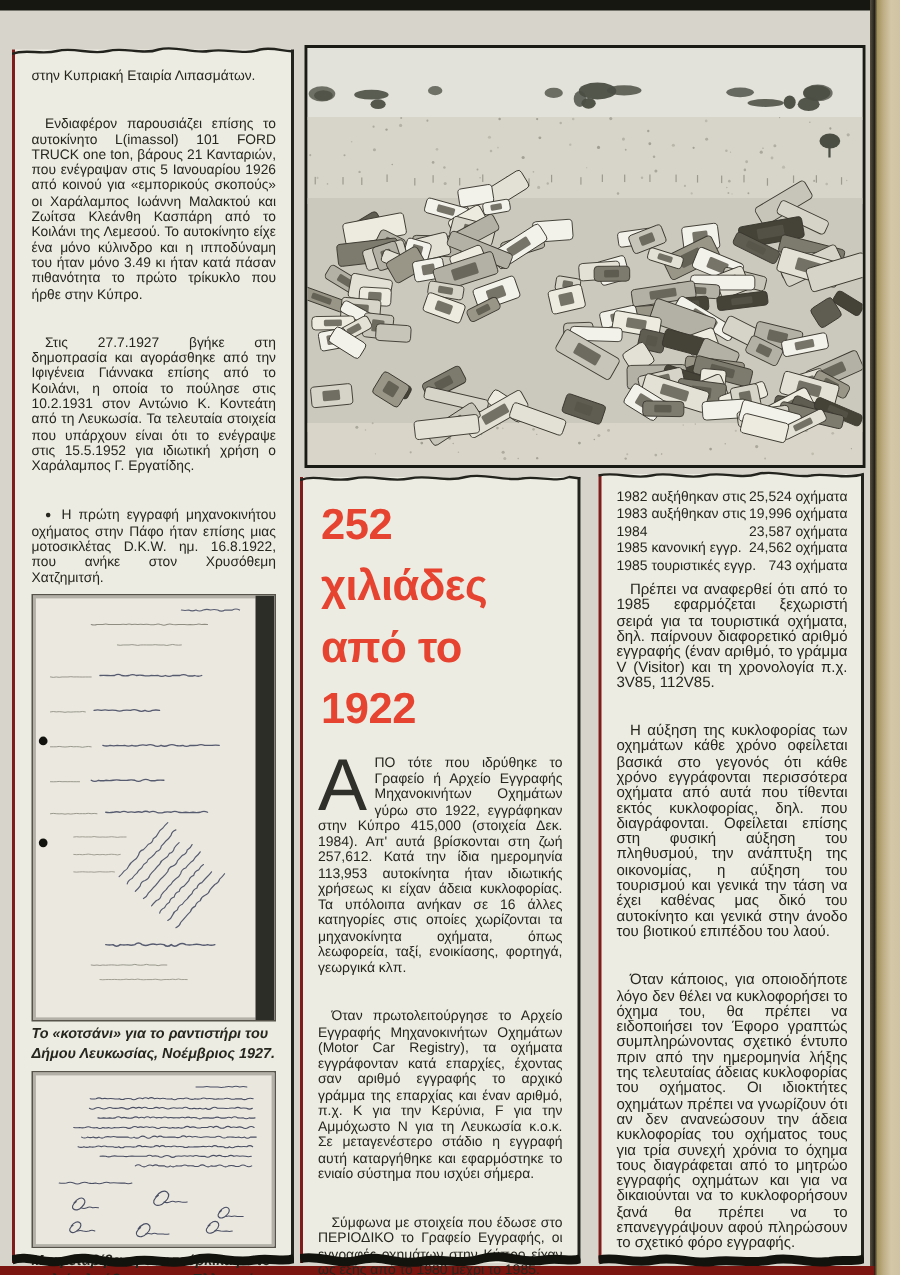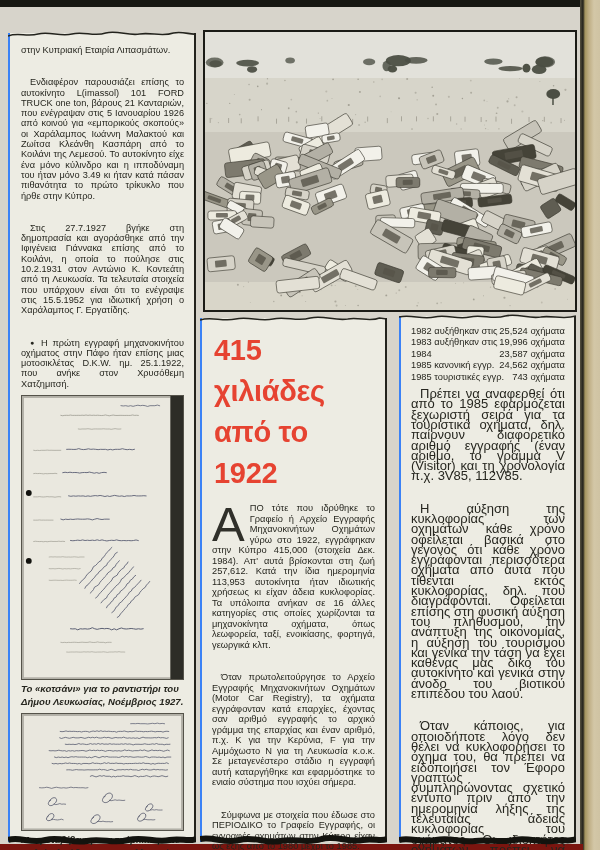--- a/index.html
+++ b/index.html
@@ -11,39 +11,39 @@
   }
   .topbar { position: absolute; left: 0; top: 0; width: 583px; height: 7px; background: #171712; }
   .page-edge {
     position: absolute; top: 0; right: 0; width: 20px; height: 850px;
     background: linear-gradient(90deg, #55503f 0px, #23211a 3px, #a4945e 5px, #bfae85 9px, #d3c7a7 14px, #cfc3a3 20px);
   }
   .footer-rule { position: absolute; left: 0; bottom: 0; width: 583px; height: 6px; background: #7a150f; }
 
   .box {
     position: absolute; background: #edece3;
-    border-left: 2px solid #3b82f6; border-right: 2px solid #23231d;
+    border-left: 2px solid #7f1d1d; border-right: 2px solid #23231d;
   }
   #left-box  { left: 8px;   top: 33px;  width: 188px; height: 809px; padding: 12px 10px 0 11px; }
   #mid-box   { left: 200px; top: 318px; width: 187px; height: 524px; padding: 10px 10px 0 10px; }
   #right-box { left: 399px; top: 316px; width: 177px; height: 526px; padding: 10px 9px 0 10px; }
 
   .torn-top { position: absolute; top: -4px; left: -2px; width: calc(100% + 4px); height: 10px; }
   .torn-bot { position: absolute; bottom: -5px; left: -2px; width: calc(100% + 4px); height: 14px; }
 
   .photo-frame {
     position: absolute; left: 203px; top: 30px; width: 374px; height: 282px;
     border: 2px solid #1b1b16; background: #dddbd2;
   }
   .photo-frame svg { display: block; width: 100%; height: 100%; }
 
   p { margin: 0; }
   .bt { font-size: 9.2px; line-height: 10.3px; text-align: justify; }
   #mid-box .bt { font-size: 9.3px; line-height: 10.5px; }
-  #right-box .bt { font-size: 13px; line-height: 10.3px; }
+  #right-box .bt { font-size: 10px; line-height: 10.3px; }
   .indent { text-indent: 9px; }
   .sp { margin-top: 22px; }
   .blt { font-size: 7px; vertical-align: 1px; }
 
   .cap { font-size: 9.6px; font-weight: bold; font-style: italic; line-height: 12.4px; margin: 3px 0 5px; }
   .doc { margin: 3px 0 2px; border: 1px solid #55534a; }
   .doc svg { display: block; width: 100%; }
 
   .headline { color: #e64331; font-weight: bold; font-size: 29px; line-height: 41px; letter-spacing: -0.3px; margin: 2px 0 9px 2px; }
   .hl { display: block; }
@@ -685,21 +685,21 @@
 </div>
 
 <div class="box" id="left-box">
   <svg class="torn-top" viewBox="0 0 200 10" preserveAspectRatio="none">
       <path d="M0,7 C10,3 20,8 32,5 C44,2 56,8 68,5 C80,2 92,8 104,4 C116,1 128,7 140,5 C152,3 164,8 176,4 C186,2 194,6 200,5" fill="none" stroke="#23231d" stroke-width="1.6"></path>
     </svg>
 
   <p class="bt">στην Κυπριακή Εταιρία Λιπασμάτων.</p>
   <p class="bt indent sp">Ενδιαφέρον παρουσιάζει επίσης το αυτοκίνητο L(imassol) 101 FORD TRUCK one ton, βάρους 21 Κανταριών, που ενέγραψαν στις 5 Ιανουαρίου 1926 από κοινού για «εμπορικούς σκοπούς» οι Χαράλαμπος Ιωάννη Μαλακτού και Ζωίτσα Κλεάνθη Κασπάρη από το Κοιλάνι της Λεμεσού. Το αυτοκίνητο είχε ένα μόνο κύλινδρο και η ιπποδύναμη του ήταν μόνο 3.49 κι ήταν κατά πάσαν πιθανότητα το πρώτο τρίκυκλο που ήρθε στην Κύπρο.</p>
   <p class="bt indent sp">Στις 27.7.1927 βγήκε στη δημοπρασία και αγοράσθηκε από την Ιφιγένεια Γιάννακα επίσης από το Κοιλάνι, η οποία το πούλησε στις 10.2.1931 στον Αντώνιο Κ. Κοντεάτη από τη Λευκωσία. Τα τελευταία στοιχεία που υπάρχουν είναι ότι το ενέγραψε στις 15.5.1952 για ιδιωτική χρήση ο Χαράλαμπος Γ. Εργατίδης.</p>
-  <p class="bt indent sp"><span class="blt">●</span> <span>Η πρώτη εγγραφή μηχανοκινήτου οχήματος στην Πάφο ήταν επίσης μιας μοτοσικλέτας D.K.W. ημ. 25.1.1922, που ανήκε στον Χρυσόθεμη Χατζημιτσή.</span></p>
+  <p class="bt indent sp"><span class="blt">●</span> <span>Η πρώτη εγγραφή μηχανοκινήτου οχήματος στην Πάφο ήταν επίσης μιας μοτοσικλέτας D.K.W. ημ. 16.8.1922, που ανήκε στον Χρυσόθεμη Χατζημιτσή.</span></p>
 
   <figure class="doc" style="margin-top:6px">
     <svg id="doc1-svg" viewBox="0 0 166 292" preserveAspectRatio="none">
       <rect width="166" height="292" fill="#b2b0a7"></rect>
       <rect x="2" y="2" width="151" height="288" fill="#eae8df"></rect>
       <rect x="153" y="0" width="13" height="292" fill="#2d2d27"></rect>
       <g id="g-doc1">
           <path d="M40,20 q2,0.7 4,0 q2,-0.2 4,0 q2,-0.7 4,0 q2,-0.1 4,0 q2,-0.2 4,0 q2,-0.4 4,0 q2,-0.8 4,0 q2,-0.6 4,0 q2,-0.4 4,0 q2,-0.4 4,0 q2,0.3 4,0 q2,-0.9 4,0 q2,0.8 4,0 q2,-0.7 4,0 q2,0.2 4,0 q2,-0.1 4,0 q2,0.1 4,0 q2,0.1 4,0 q2,-0.9 4,0 q2,-0.3 4,0" fill="none" stroke="#8f8d82" stroke-width="0.7" stroke-linecap="round"></path>
           <path d="M58,34 q2,0.5 4,0 q2,0.0 4,0 q2,-0.5 4,0 q2,0.6 4,0 q2,-0.1 4,0 q2,0.0 4,0 q2,-0.4 4,0 q2,0.1 4,0 q2,0.7 4,0 q2,-0.7 4,0 q2,0.3 4,0" fill="none" stroke="#8f8d82" stroke-width="0.6" stroke-linecap="round"></path>
           <path d="M102,10 q2.5,0.6 5,0 q2.5,1.1 5,0 q2.5,1.3 5,0 q2.5,-1.0 5,0 q2.5,-0.7 5,0 q2.5,1.5 5,0 q2.5,-0.0 5,0 q2.5,-1.4 5,0" fill="none" stroke="#5a5e72" stroke-width="0.8" stroke-linecap="round"></path>
@@ -772,21 +772,21 @@
       <path d="M0,7 C12,3 24,11 40,7 C56,3 68,11 84,8 C100,5 112,11 128,7 C144,3 156,10 172,7 C184,5 192,9 200,6" fill="none" stroke="#13130e" stroke-width="6"></path>
     </svg>
 </div>
 
 <div class="box" id="mid-box">
   <svg class="torn-top" viewBox="0 0 200 10" preserveAspectRatio="none">
       <path d="M0,6 C12,2 24,8 38,5 C52,2 64,8 78,5 C92,2 104,8 118,4 C132,1 144,7 158,5 C170,3 182,8 192,4 L200,5" fill="none" stroke="#23231d" stroke-width="1.6"></path>
     </svg>
 
   <h1 class="headline">
-    <span class="hl">415 χιλιάδες</span>
+    <span class="hl">252 χιλιάδες</span>
     <span class="hl">από το 1922</span>
   </h1>
 
   <p class="bt"><span class="dropcap">Α</span><span>ΠΟ τότε που ιδρύθηκε το Γραφείο ή Αρχείο Εγγραφής Μηχανοκινήτων Οχημάτων γύρω στο 1922, εγγράφηκαν στην Κύπρο 415,000 (στοιχεία Δεκ. 1984). Απ' αυτά βρίσκονται στη ζωή 257,612. Κατά την ίδια ημερομηνία 113,953 αυτοκίνητα ήταν ιδιωτικής χρήσεως κι είχαν άδεια κυκλοφορίας. Τα υπόλοιπα ανήκαν σε 16 άλλες κατηγορίες στις οποίες χωρίζονται τα μηχανοκίνητα οχήματα, όπως λεωφορεία, ταξί, ενοικίασης, φορτηγά, γεωργικά κλπ.</span></p>
   <p class="bt indent sp">Όταν πρωτολειτούργησε το Αρχείο Εγγραφής Μηχανοκινήτων Οχημάτων (Motor Car Registry), τα οχήματα εγγράφονταν κατά επαρχίες, έχοντας σαν αριθμό εγγραφής το αρχικό γράμμα της επαρχίας και έναν αριθμό, π.χ. Κ για την Κερύνια, F για την Αμμόχωστο Ν για τη Λευκωσία κ.ο.κ. Σε μεταγενέστερο στάδιο η εγγραφή αυτή καταργήθηκε και εφαρμόστηκε το ενιαίο σύστημα που ισχύει σήμερα.</p>
   <p class="bt indent sp">Σύμφωνα με στοιχεία που έδωσε στο ΠΕΡΙΟΔΙΚΟ το Γραφείο Εγγραφής, οι εγγραφές οχημάτων στην Κύπρο είχαν ως εξής από το 1980 μέχρι το 1985.</p>
 
   <svg class="torn-bot" viewBox="0 0 200 14" preserveAspectRatio="none">
       <path d="M0,6 C14,3 26,11 42,7 C58,3 70,11 86,8 C102,5 114,11 130,6 C146,2 158,10 174,7 C186,5 194,9 200,6" fill="none" stroke="#13130e" stroke-width="6"></path>
     </svg>

